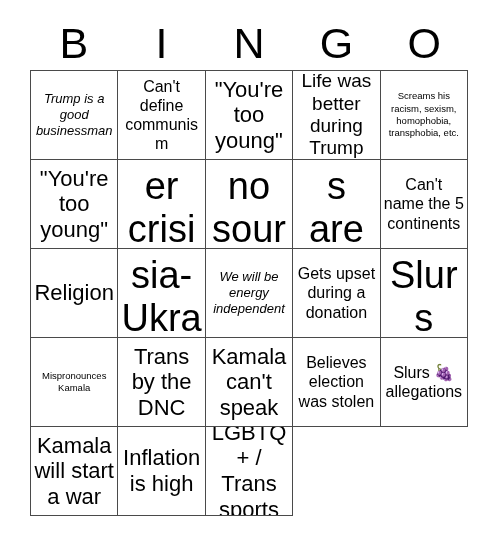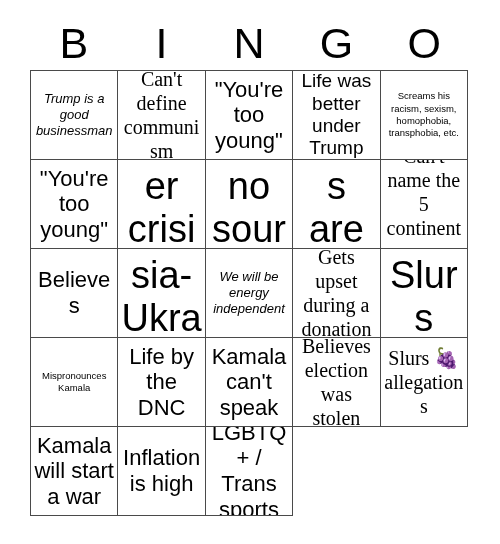--- a/index.html
+++ b/index.html
@@ -73,21 +73,21 @@
     display: block;
     width: 100%;
     line-height: 1.14;
     color: #000000;
     word-wrap: break-word;
   }
   
   .fs-xxl .cell-text { font-size: 38px; line-height: 1.12; margin-top: 8px; }
   .fs-xl  .cell-text { font-size: 22px; line-height: 1.16; }
   .fs-lg  .cell-text { font-size: 19px; line-height: 1.18; }
-  .fs-md  .cell-text { font-size: 20px; line-height: 1.2; font-family: Liberation Serif, serif; }
+  .fs-md  .cell-text { font-size: 16px; line-height: 1.2; }
   .fs-sm  .cell-text { font-size: 13px; line-height: 1.25; font-style: italic; }
   .fs-xxs .cell-text { font-size: 9.5px; line-height: 1.3; }
 </style>
 </head>
 <body>
 
 <div id="card">
 
   <div id="header">
     <div class="header-letter">B</div>
@@ -101,60 +101,60 @@
       <div class="cell fs-sm">
         <span class="cell-text">Trump is a good businessman</span>
       </div>
       <div class="cell fs-md">
         <span class="cell-text">Can't define communism</span>
       </div>
       <div class="cell fs-xl">
         <span class="cell-text">"You're too young"</span>
       </div>
       <div class="cell fs-lg">
-        <span class="cell-text">Life was better under Trump</span>
+        <span class="cell-text">Life was better during Trump</span>
       </div>
       <div class="cell fs-xxs">
         <span class="cell-text">Screams his racism, sexism, homophobia, transphobia, etc.</span>
       </div>
       <div class="cell fs-xl">
         <span class="cell-text">"You're too young"</span>
       </div>
       <div class="cell fs-xxl">
         <span class="cell-text">Border crisis</span>
       </div>
       <div class="cell fs-xxl">
         <span class="cell-text">Has no sources</span>
       </div>
       <div class="cell fs-xxl">
         <span class="cell-text">Taxes are high</span>
       </div>
       <div class="cell fs-md">
         <span class="cell-text">Can't name the 5 continents</span>
       </div>
       <div class="cell fs-xl">
-        <span class="cell-text">Believes</span>
+        <span class="cell-text">Religion</span>
       </div>
       <div class="cell fs-xxl">
         <span class="cell-text">Russia-Ukraine</span>
       </div>
       <div class="cell fs-sm">
         <span class="cell-text">We will be energy independent</span>
       </div>
       <div class="cell fs-md">
         <span class="cell-text">Gets upset during a donation</span>
       </div>
       <div class="cell fs-xxl">
         <span class="cell-text">Slurs</span>
       </div>
       <div class="cell fs-xxs">
         <span class="cell-text">Mispronounces Kamala</span>
       </div>
       <div class="cell fs-xl">
-        <span class="cell-text">Life by the DNC</span>
+        <span class="cell-text">Trans by the DNC</span>
       </div>
       <div class="cell fs-xl">
         <span class="cell-text">Kamala can't speak</span>
       </div>
       <div class="cell fs-md">
         <span class="cell-text">Believes election was stolen</span>
       </div>
       <div class="cell fs-md">
         <span class="cell-text">Slurs 🍇 allegations</span>
       </div>

